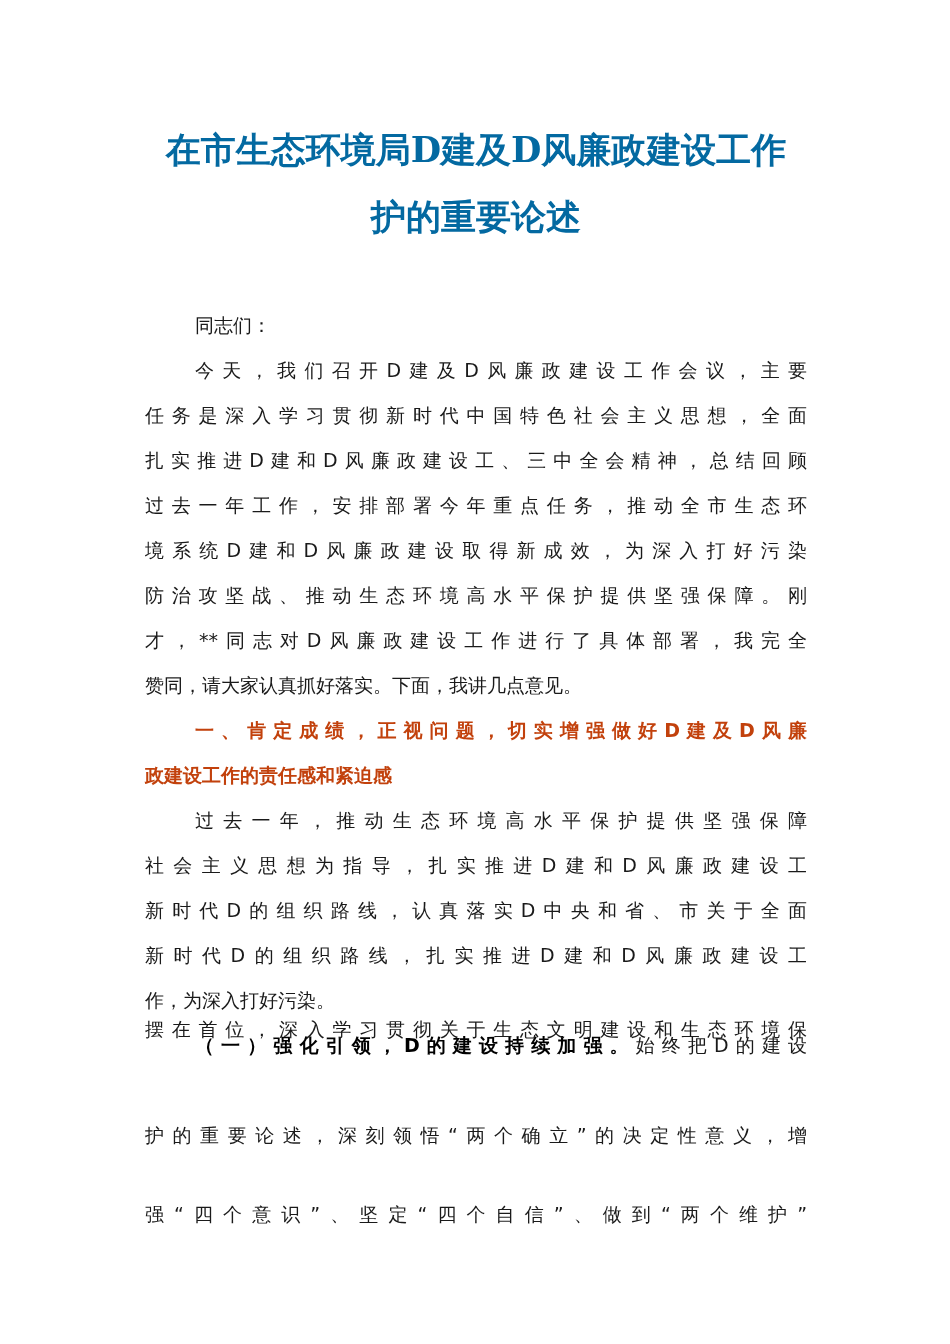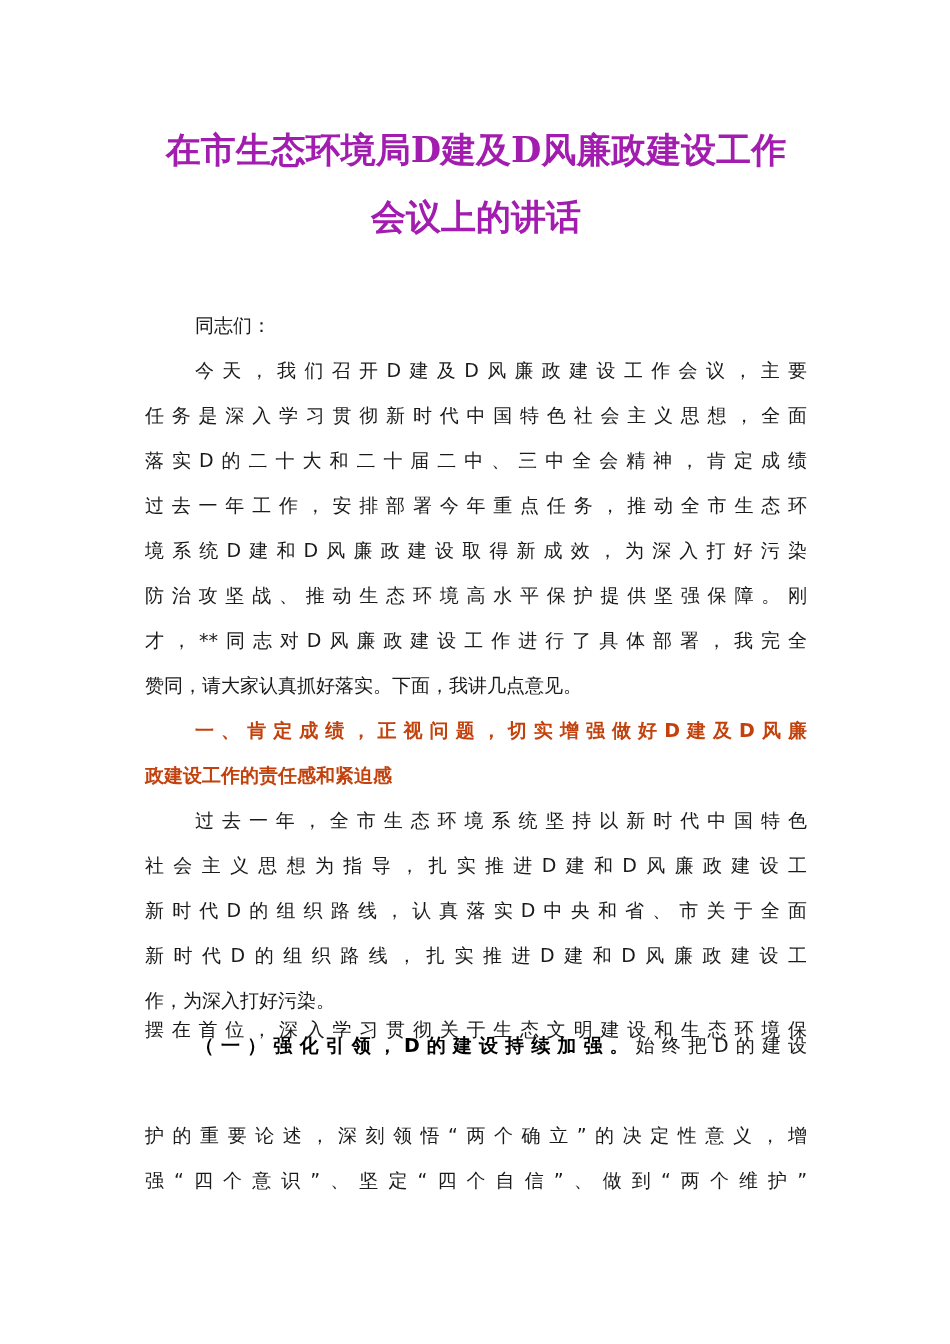--- a/index.html
+++ b/index.html
@@ -24,21 +24,21 @@
       position: absolute;
       left: 0;
       width: 662px;
       text-align: center;
       font-family: "DejaVu Serif", "Liberation Serif", serif;
       font-weight: bold;
       font-size: 35px;
       line-height: 44px;
       letter-spacing: 0px;
       white-space: nowrap;
-      color: #a21caf;
+      color: #0369a1;
     }
     .title.l1 { top: 128px; }
     .title.l2 { top: 195px; }
     .line {
       position: absolute;
       left: 0;
       width: 662px;
       height: 45px;
       font-family: "DejaVu Sans", "Liberation Sans", sans-serif;
       font-size: 19px;
@@ -54,48 +54,48 @@
       font-weight: bold;
       color: #c2410c;
     }
   </style>
 </head>
 <body>
 
 <div class="page">
 
   <div class="title l1">在市生态环境局D建及D风廉政建设工作</div>
-  <div class="title l2">会议上的讲话</div>
+  <div class="title l2">护的重要论述</div>
 
   <div class="line indent last" style="top:303px">同志们：</div>
 
   <div>
     <div class="line indent" style="top:348px">今天，我们召开D建及D风廉政建设工作会议，主要</div>
     <div class="line" style="top:393px">任务是深入学习贯彻新时代中国特色社会主义思想，全面</div>
-    <div class="line" style="top:438px">落实D的二十大和二十届二中、三中全会精神，肯定成绩</div>
+    <div class="line" style="top:438px">扎实推进D建和D风廉政建设工、三中全会精神，总结回顾</div>
     <div class="line" style="top:483px">过去一年工作，安排部署今年重点任务，推动全市生态环</div>
     <div class="line" style="top:528px">境系统D建和D风廉政建设取得新成效，为深入打好污染</div>
     <div class="line" style="top:573px">防治攻坚战、推动生态环境高水平保护提供坚强保障。刚</div>
     <div class="line" style="top:618px">才，**同志对D风廉政建设工作进行了具体部署，我完全</div>
     <div class="line last" style="top:663px">赞同，请大家认真抓好落实。下面，我讲几点意见。</div>
   </div>
 
   <div>
     <div class="line indent head" style="top:708px">一、肯定成绩，正视问题，切实增强做好D建及D风廉</div>
     <div class="line head last" style="top:753px">政建设工作的责任感和紧迫感</div>
   </div>
 
   <div>
-    <div class="line indent" style="top:798px">过去一年，全市生态环境系统坚持以新时代中国特色</div>
+    <div class="line indent" style="top:798px">过去一年，推动生态环境高水平保护提供坚强保障</div>
     <div class="line" style="top:843px">社会主义思想为指导，扎实推进D建和D风廉政建设工</div>
     <div class="line" style="top:888px">新时代D的组织路线，认真落实D中央和省、市关于全面</div>
     <div class="line" style="top:933px">新时代D的组织路线，扎实推进D建和D风廉政建设工</div>
     <div class="line last" style="top:978px">作，为深入打好污染。</div>
   </div>
 
   <div>
     <div class="line indent" style="top:1023px; text-align-last:justify;"><span class="subhead" style="font-weight:bold;color:#000;">（一）强化引领，D的建设持续加强。</span><span>始终把D的建设</span></div>
     <div class="line" style="top:1007px">摆在首位，深入学习贯彻关于生态文明建设和生态环境保</div>
     <div class="line" style="top:1113px">护的重要论述，深刻领悟“两个确立”的决定性意义，增</div>
-    <div class="line" style="top:1158px">强“四个意识”、坚定“四个自信”、做到“两个维护”</div>
+    <div class="line" style="top:1192px">强“四个意识”、坚定“四个自信”、做到“两个维护”</div>
   </div>
 
 </div>
 
 </body></html>

